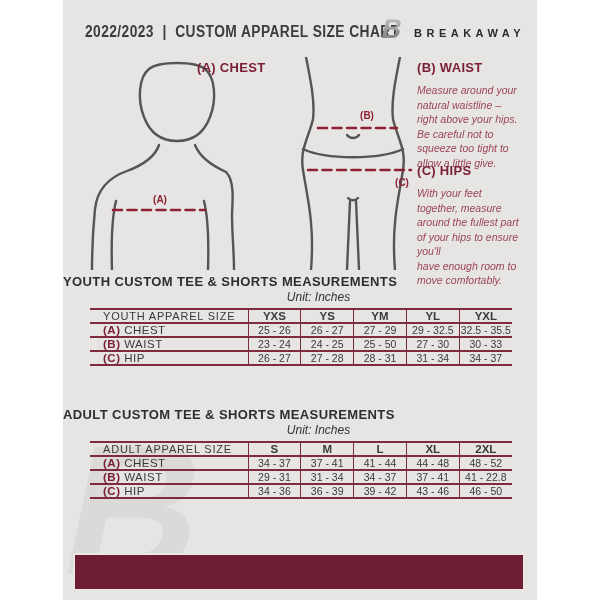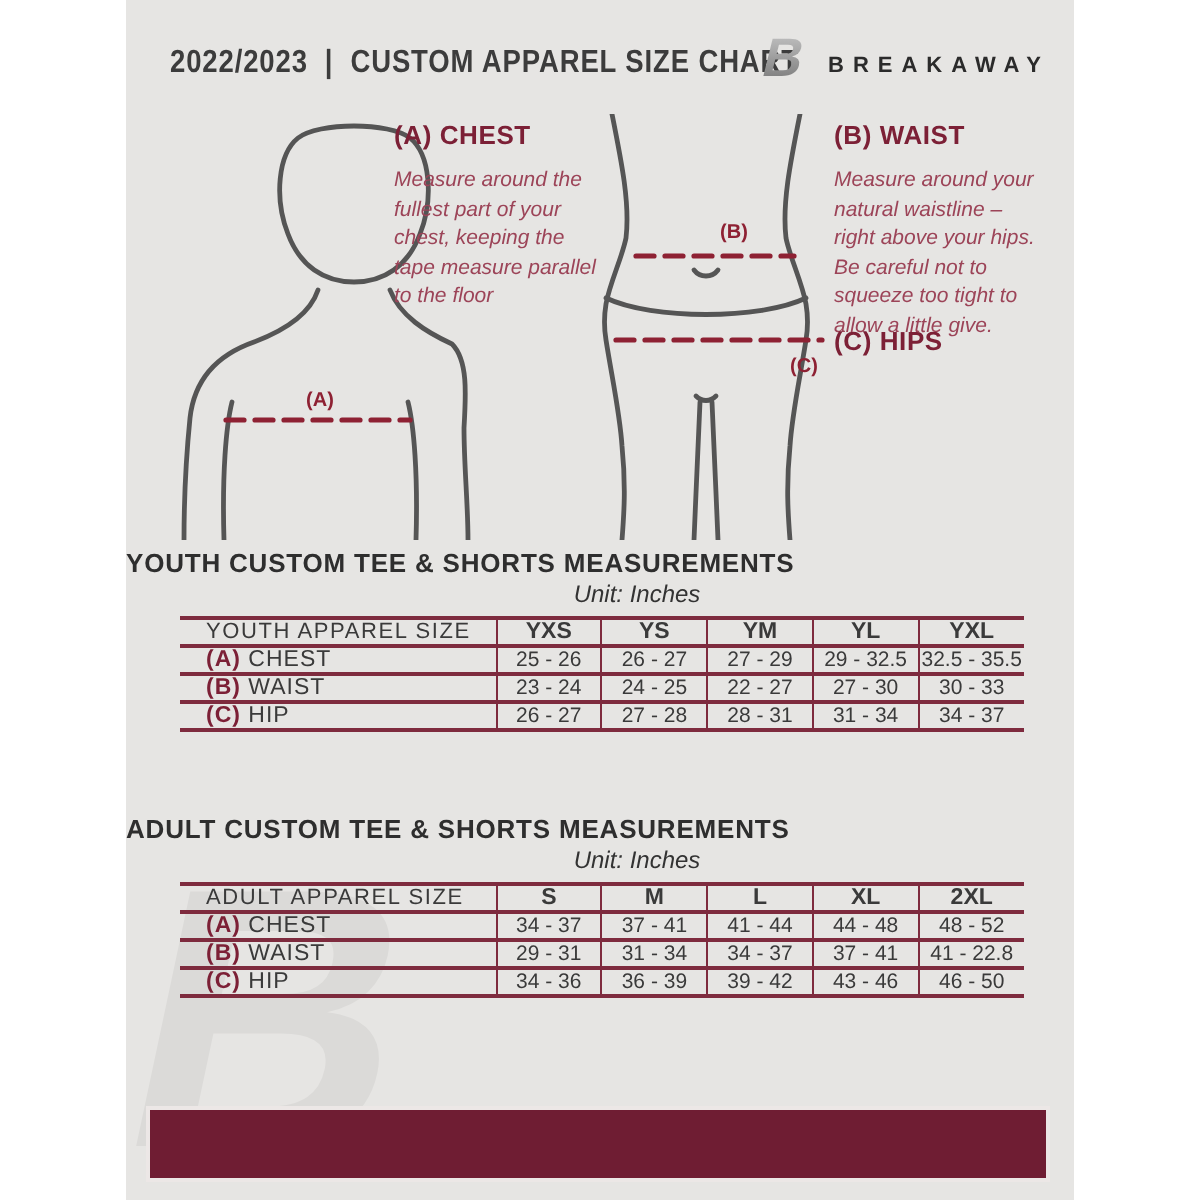--- a/index.html
+++ b/index.html
@@ -88,35 +88,37 @@
       <path d="M 57 141 C 60 144 64 144 67 141"></path>
       <path d="M 59 144 C 58 165 57 190 56 213"></path>
       <path d="M 65 144 C 66 165 67 190 68 213"></path>
       <path class="dash" d="M 27 71 L 106 71"></path>
       <path class="dash" d="M 17 113 L 120 113"></path>
       <text x="76" y="62" text-anchor="middle">(B)</text>
       <text x="111" y="129" text-anchor="middle">(C)</text>
     </svg>
 
     <div class="guide-h" style="left:134px;top:60px;">(A) CHEST</div>
-    <div class="guide-b" style="left:134px;top:83px;width:120px;">Measure around the
-fullest part of your
-chest, keeping the
-tape measure parallel
-to the floor</div>
 
     <div class="guide-h" style="left:354px;top:60px;">(B) WAIST</div>
     <div class="guide-b" style="left:354px;top:83px;width:115px;">Measure around your
 natural waistline –
 right above your hips.
 Be careful not to
 squeeze too tight to
 allow a little give.</div>
 
     <div class="guide-h" style="left:354px;top:163px;">(C) HIPS</div>
+    <div class="guide-b" style="left:354px;top:186px;width:122px;">With your feet
+together, measure
+around the fullest part
+of your hips to ensure
+you'll
+have enough room to
+move comfortably.</div>
 
     <div class="watermark">B</div>
 
     <div class="sec-title" style="top:274px;">YOUTH CUSTOM TEE &amp; SHORTS MEASUREMENTS</div>
     <div class="sec-unit" style="top:290px;">Unit: Inches</div>
     <table class="size-table" style="top:308px;">
       <colgroup>
           <col style="width:158px">
           <col>
           <col>
@@ -140,21 +142,21 @@
             <td class="val-col">25 - 26</td>
             <td class="val-col">26 - 27</td>
             <td class="val-col">27 - 29</td>
             <td class="val-col">29 - 32.5</td>
             <td class="val-col">32.5 - 35.5</td>
           </tr>
           <tr>
             <td class="label-col"><span class="rkey">(B)</span><span> WAIST</span></td>
             <td class="val-col">23 - 24</td>
             <td class="val-col">24 - 25</td>
-            <td class="val-col">22 - 27</td>
+            <td class="val-col">25 - 50</td>
             <td class="val-col">27 - 30</td>
             <td class="val-col">30 - 33</td>
           </tr>
           <tr>
             <td class="label-col"><span class="rkey">(C)</span><span> HIP</span></td>
             <td class="val-col">26 - 27</td>
             <td class="val-col">27 - 28</td>
             <td class="val-col">28 - 31</td>
             <td class="val-col">31 - 34</td>
             <td class="val-col">34 - 37</td>

